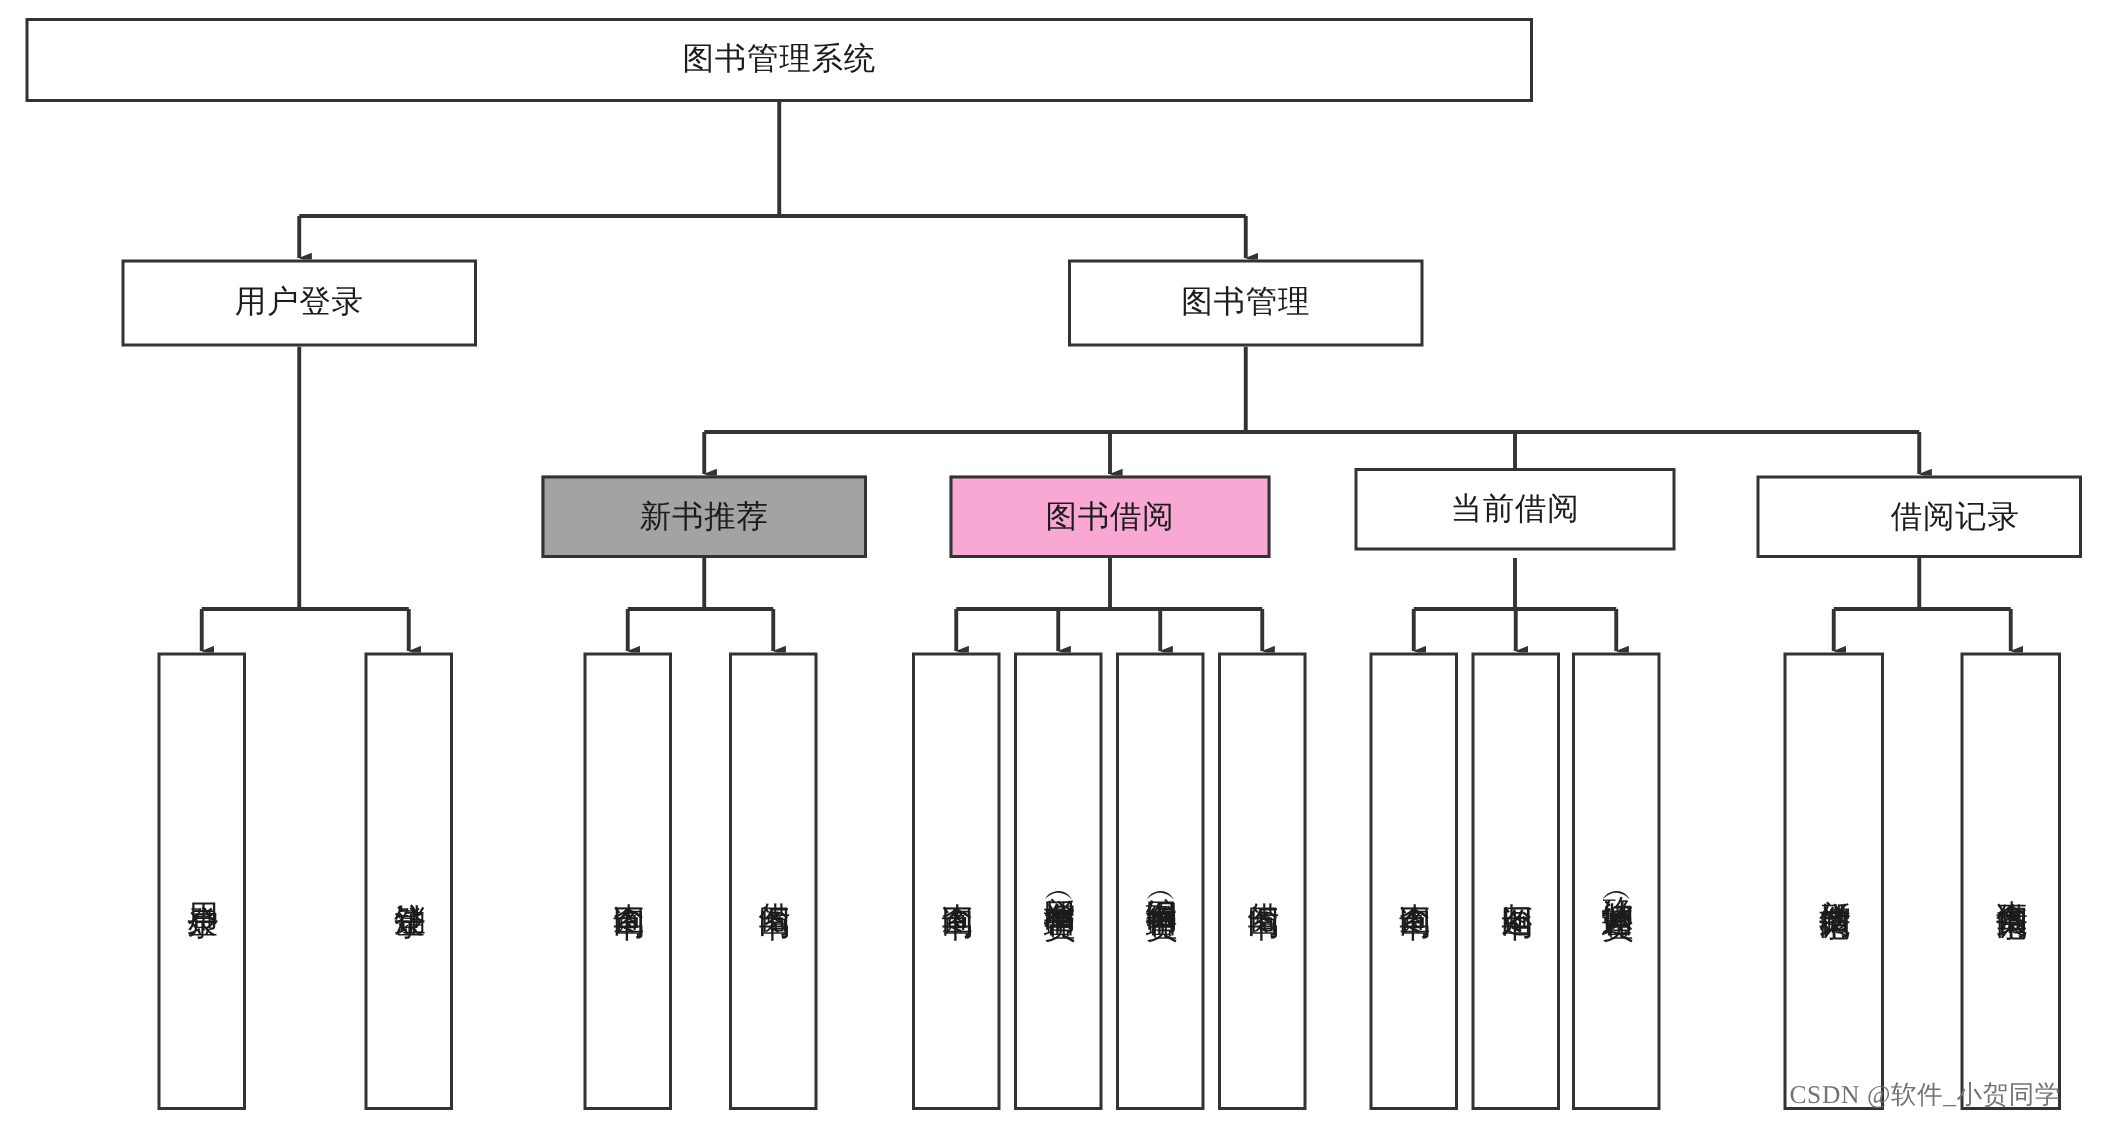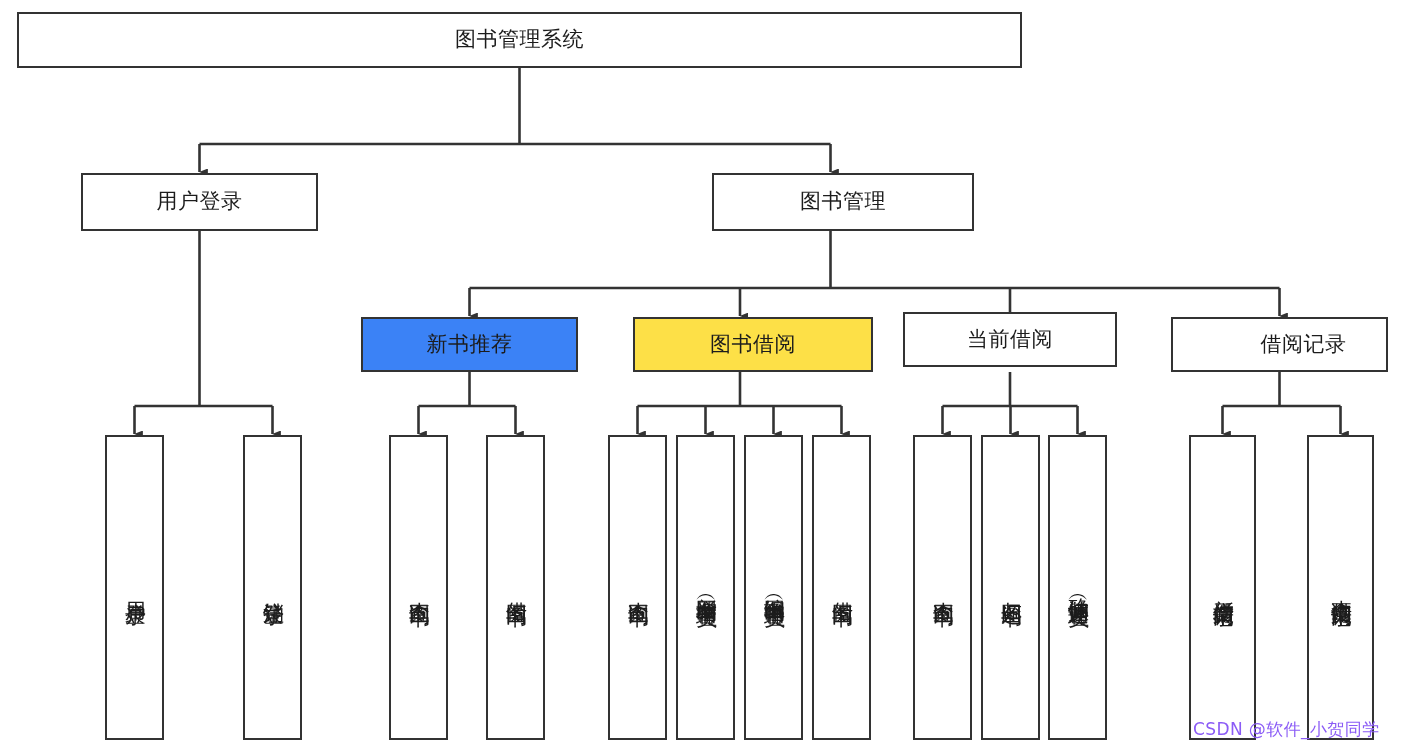--- a/index.html
+++ b/index.html
@@ -117,27 +117,27 @@
       </g>
   </svg>
 
   <div id="nodes-layer">
       <div class="node" style="left: 17px; top: 12px; width: 1005px; height: 56px; border-color: rgb(51, 51, 51); background: rgb(255, 255, 255);">
         <span class="node-label">图书管理系统</span>
       </div>
       <div class="node" style="left: 81px; top: 173px; width: 237px; height: 58px; border-color: rgb(51, 51, 51); background: rgb(255, 255, 255);">
         <span class="node-label">用户登录</span>
       </div>
-      <div class="node" style="left: 712px; top: 173px; width: 262px; height: 58px; border-color: rgb(51, 51, 51); background: rgb(255, 255, 255);">
+      <div class="node" style="left: 712px; top: 173px; width: 237px; height: 58px; border-color: rgb(51, 51, 51); background: rgb(255, 255, 255);">
         <span class="node-label">图书管理</span>
       </div>
-      <div class="node" style="left: 361px; top: 317px; width: 217px; height: 55px; border-color: rgb(51, 51, 51); background: #3b82f6; justify-content: center;">
+      <div class="node" style="left: 361px; top: 317px; width: 217px; height: 55px; border-color: rgb(51, 51, 51); background: #a3a3a3; justify-content: center;">
         <span class="node-label">新书推荐</span>
       </div>
-      <div class="node" style="left: 633px; top: 317px; width: 240px; height: 55px; border-color: rgb(51, 51, 51); background: #fde047;">
+      <div class="node" style="left: 633px; top: 317px; width: 214px; height: 55px; border-color: rgb(51, 51, 51); background: #f9a8d4;">
         <span class="node-label">图书借阅</span>
       </div>
       <div class="node" style="left: 903px; top: 312px; width: 214px; height: 55px; border-color: rgb(51, 51, 51); background: rgb(255, 255, 255);">
         <span class="node-label">当前借阅</span>
       </div>
       <div class="node" style="left: 1171px; top: 317px; width: 217px; height: 55px; border-color: rgb(51, 51, 51); background: rgb(255, 255, 255); padding-left: 48px;">
         <span class="node-label">借阅记录</span>
       </div>
       <div class="node vertical" style="left: 105px; top: 435px; width: 59px; height: 305px; border-color: rgb(51, 51, 51); background: rgb(255, 255, 255);">
         <span class="node-label">用户登录</span>
@@ -173,15 +173,15 @@
         <span class="node-label">确认归还（管理员）</span>
       </div>
       <div class="node vertical" style="left: 1189px; top: 435px; width: 67px; height: 305px; border-color: rgb(51, 51, 51); background: rgb(255, 255, 255);">
         <span class="node-label">新增借阅记录</span>
       </div>
       <div class="node vertical" style="left: 1307px; top: 435px; width: 67px; height: 305px; border-color: rgb(51, 51, 51); background: rgb(255, 255, 255);">
         <span class="node-label">查询借阅记录</span>
       </div>
     </div>
 
-  <div class="watermark" style="left: 1193px; top: 718px; color: #8b5cf6;">CSDN @软件_小贺同学</div>
+  <div class="watermark" style="left: 1193px; top: 718px; color: #737373; font-family: Liberation Serif, serif;">CSDN @软件_小贺同学</div>
 
 </div>
 
 </body></html>

